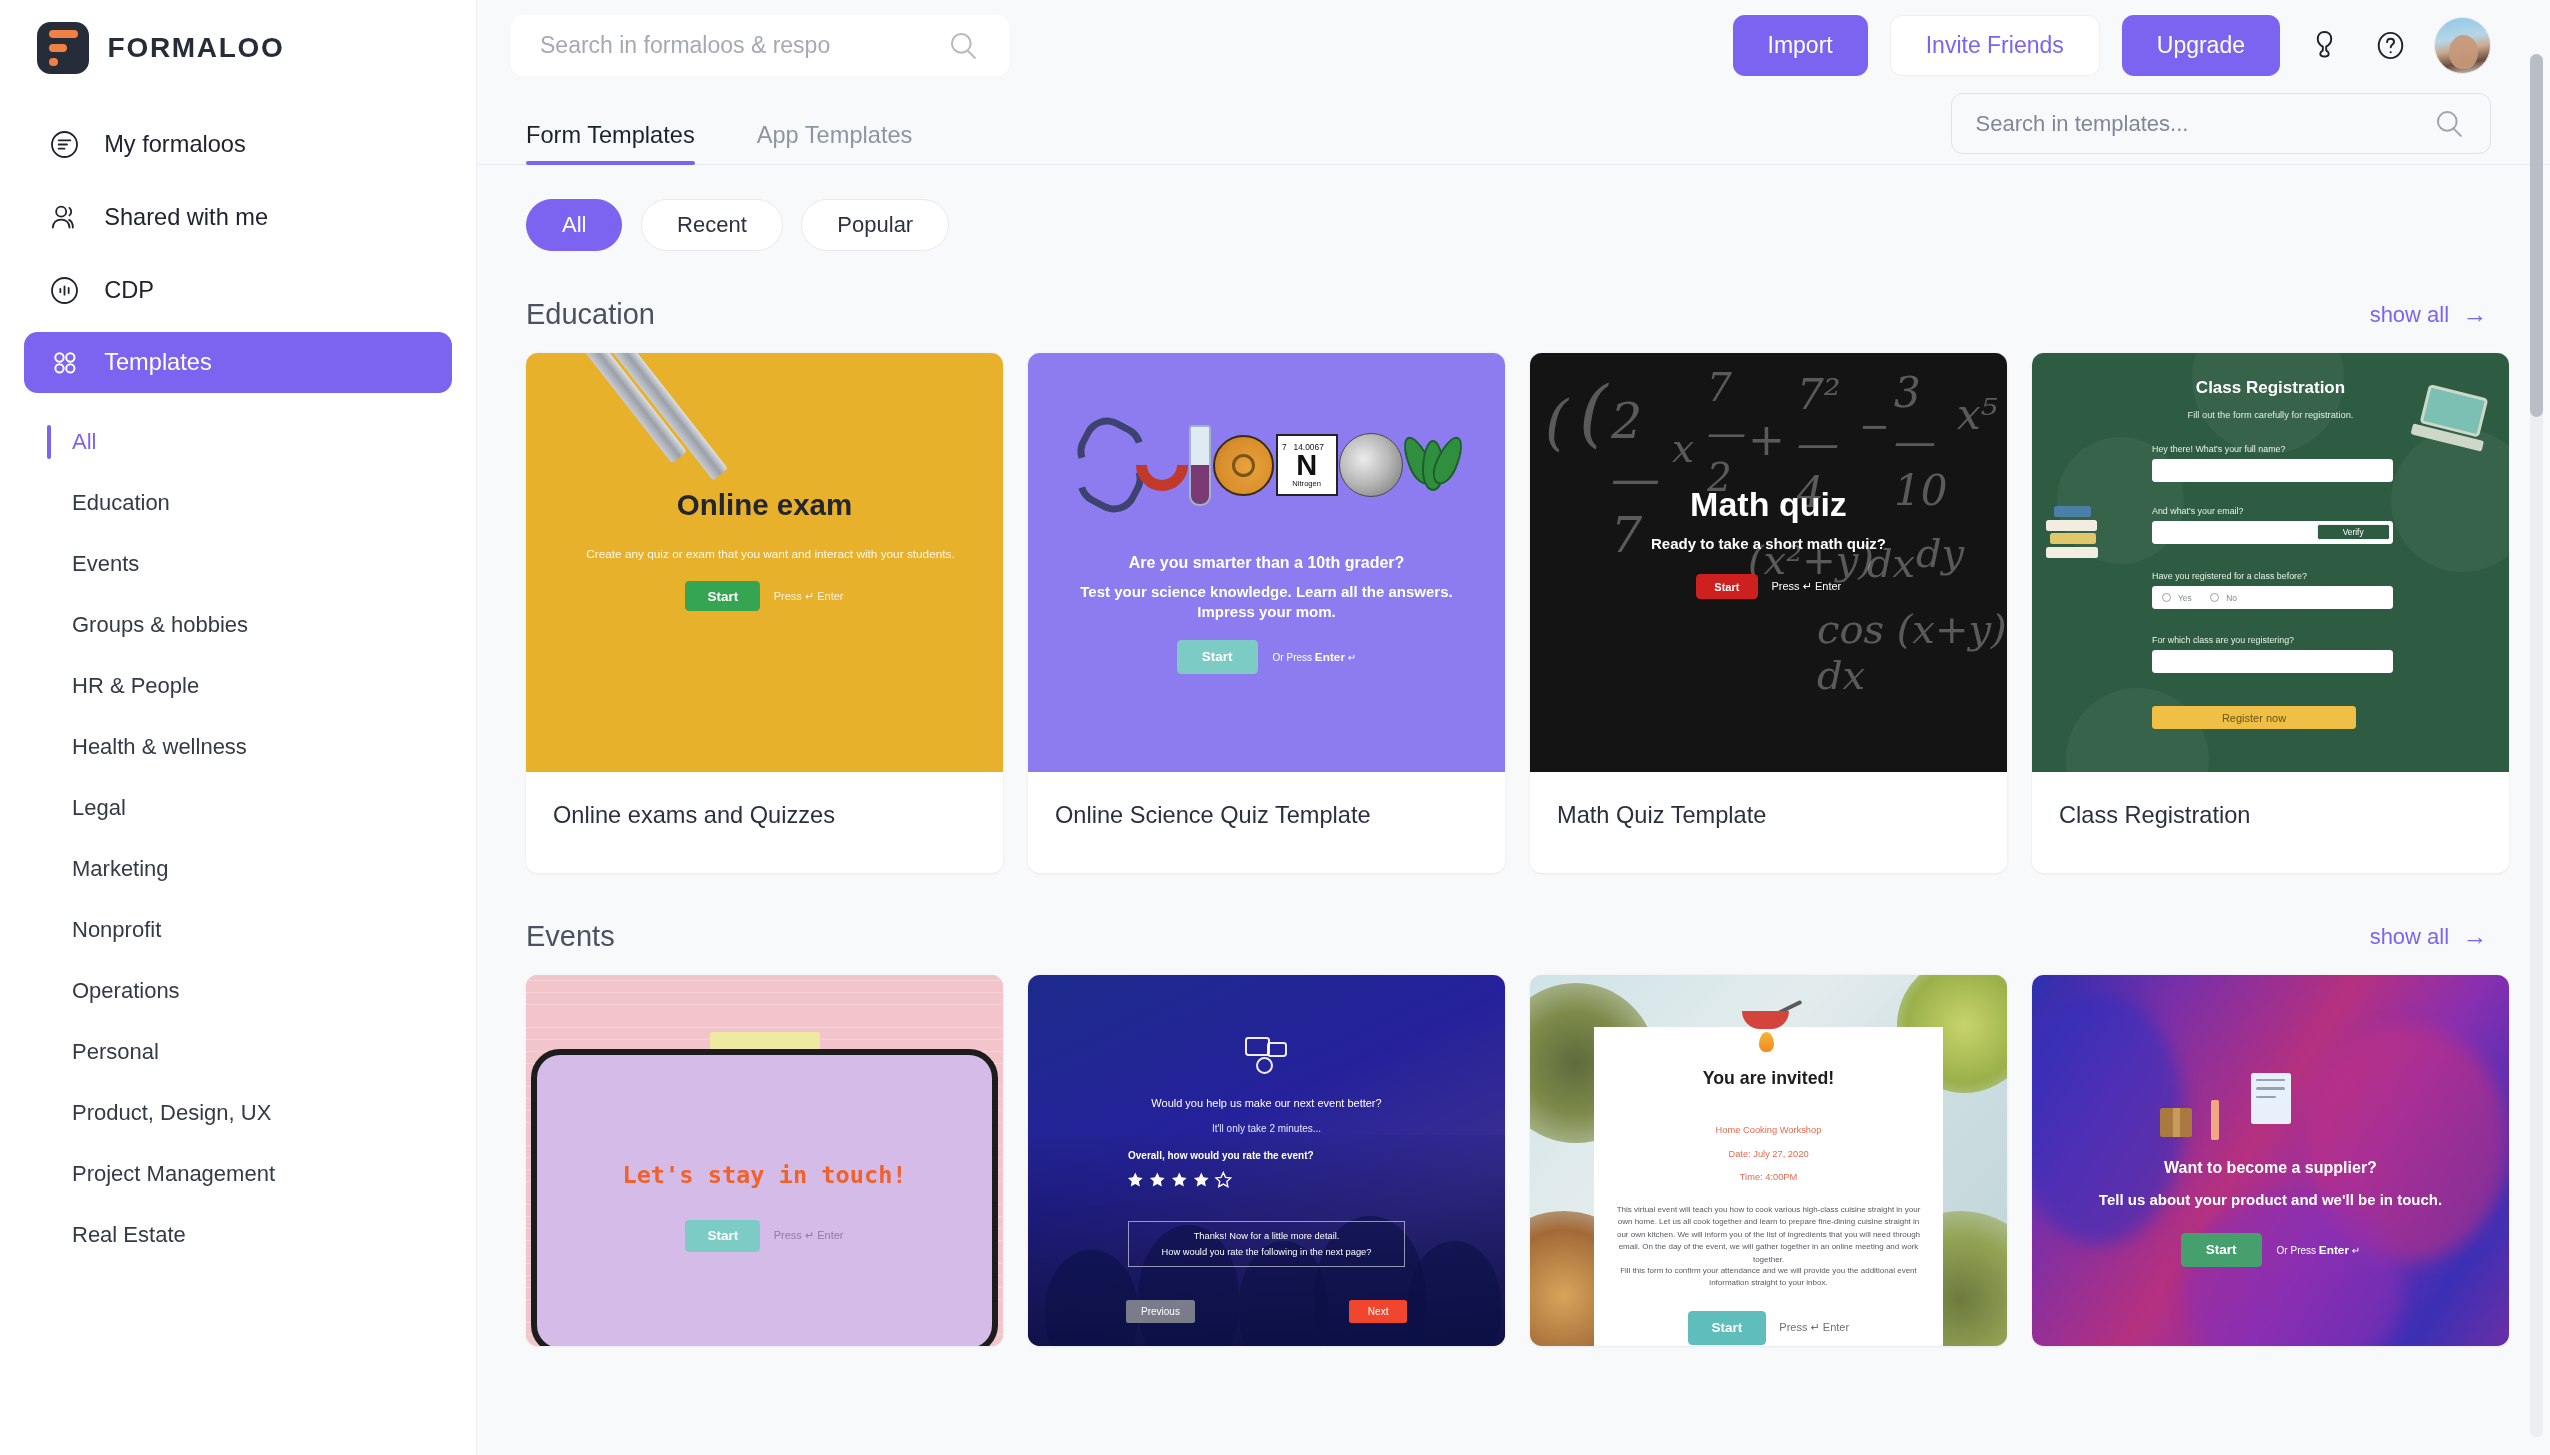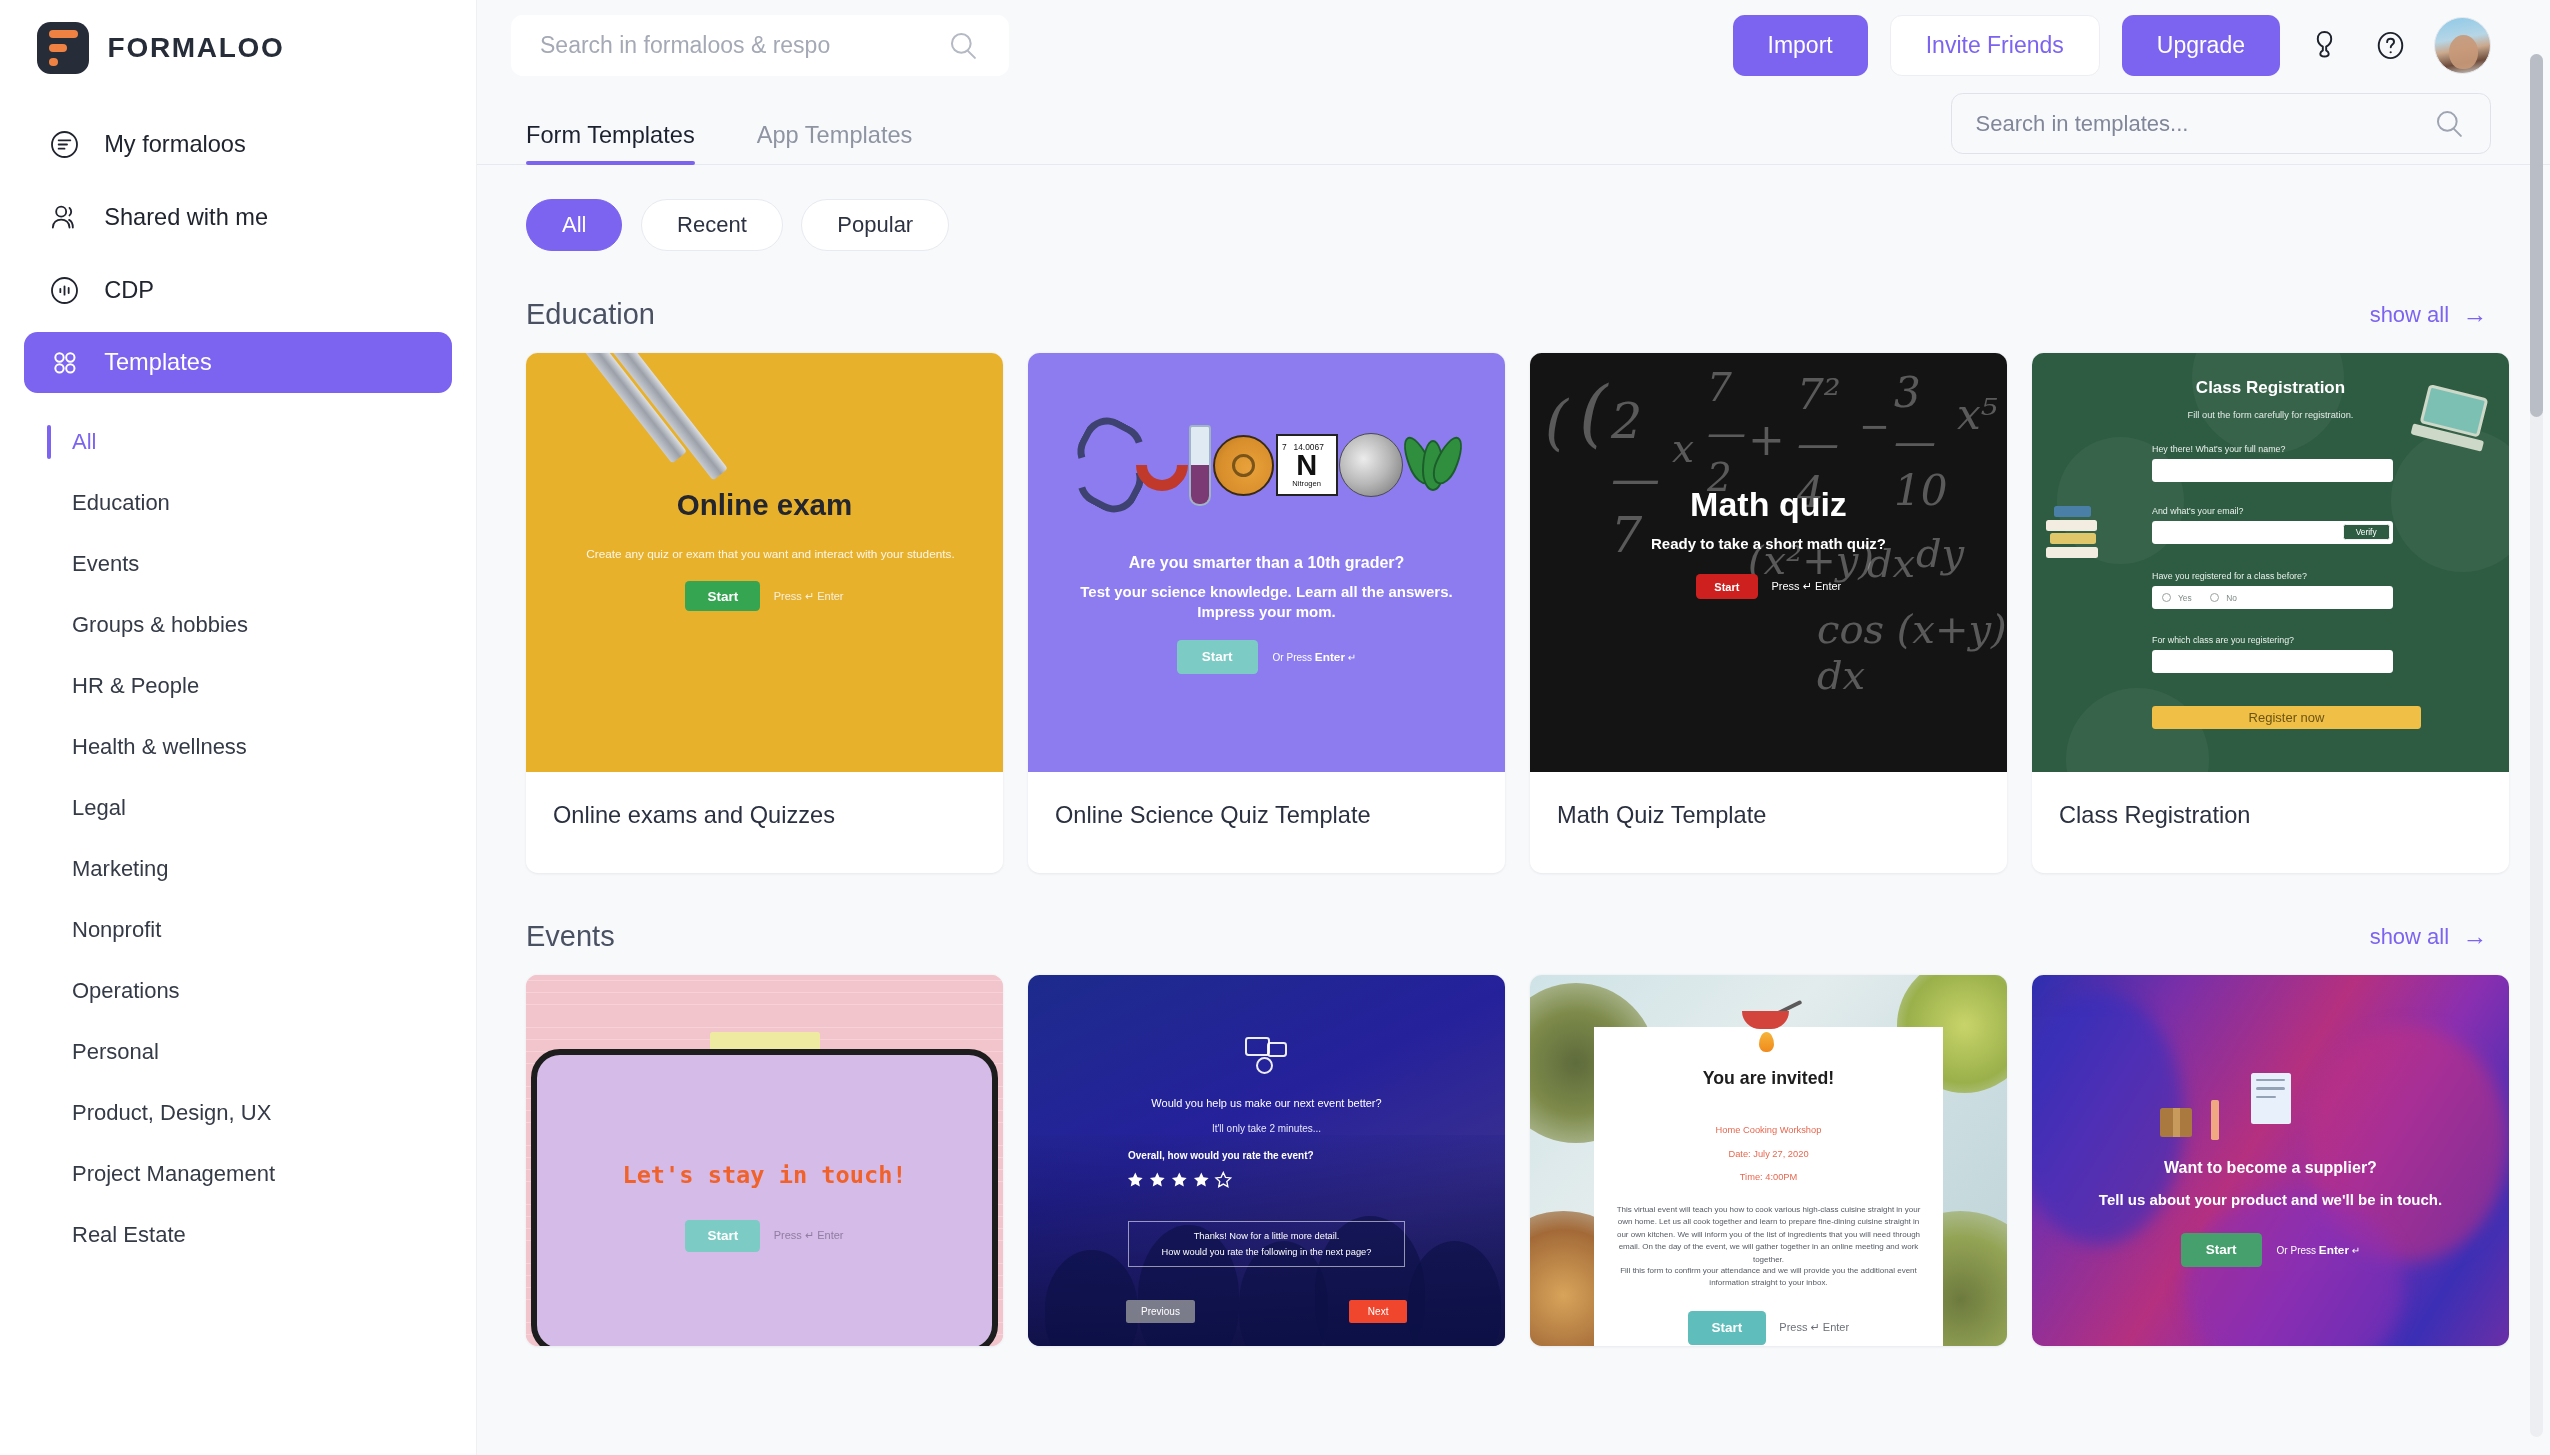--- a/index.html
+++ b/index.html
@@ -238,30 +238,30 @@
   
   .t-reg { background: #2e5c42; }
   .t-reg .blob { position:absolute; border-radius:50%; background: rgba(255,255,255,.045); }
   .t-reg .h { position:absolute; top: 25px; left:0; right:0; text-align:center;
     font-size: 17px; font-weight: 700; color:#fff; }
   .t-reg .s { position:absolute; top: 57px; left:0; right:0; text-align:center;
     font-size: 9.3px; color:#e4ece7; }
   .rg-field { position:absolute; left: 120px; width: 241px; }
   .rg-label { font-size: 8.9px; color:#eaf1ec; margin-bottom: 5px; }
   .rg-input { height: 23px; background:#fff; border-radius: 3.4px; position: relative; }
-  .rg-verify { position:absolute; right: 3.4px; top: 3.4px; height: 16px; padding: 0 12px;
+  .rg-verify { position:absolute; right: 3.4px; top: 3.4px; height: 16px; padding: 0 25px;
     background: #2e5c42; color:#fff; font-size: 8.4px; border-radius: 2.5px;
     display:flex; align-items:center; border: 0.8px solid #f0f3f1; }
   .rg-radio { height: 23px; background:#fff; border-radius: 3.4px; display:flex;
     align-items:center; gap: 6.7px; padding: 0 10px; }
   .rg-radio i { width: 9.3px; height: 9.3px; border: 1.3px solid #9aa3a0; border-radius:50%; display:block; }
   .rg-radio span { font-size: 8.4px; color:#7e8a86; margin-right: 11.8px; }
-  .rg-submit { position:absolute; left: 120px; width: 269px; height: 23px;
+  .rg-submit { position:absolute; left: 120px; width: 204px; height: 23px;
     background:#f0bf45; border-radius: 3.4px; display:flex; align-items:center;
-    justify-content:center; font-size: 13px; color:#6b5415; }
+    justify-content:center; font-size: 11px; color:#6b5415; }
   .rg-laptop { position:absolute; right: 15px; top: 39px; width: 73px; height: 59px;
     transform: rotate(14deg); }
   .rg-laptop .scr { width: 61px; height: 40px; background:#7cc0b4; border: 3.4px solid #cdd8c8;
     border-radius: 4.2px; }
   .rg-laptop .base { width: 73px; height: 11px; background:#cdd8c8; border-radius: 2.5px;
     margin-top: 1.7px; margin-left: -5.9px; }
   .rg-books { position:absolute; left: 13.5px; top: 153px; width: 56px; }
   .rg-books i { display:block; height: 11px; border-radius: 2.5px; margin-bottom: 2.5px; }
 
   

